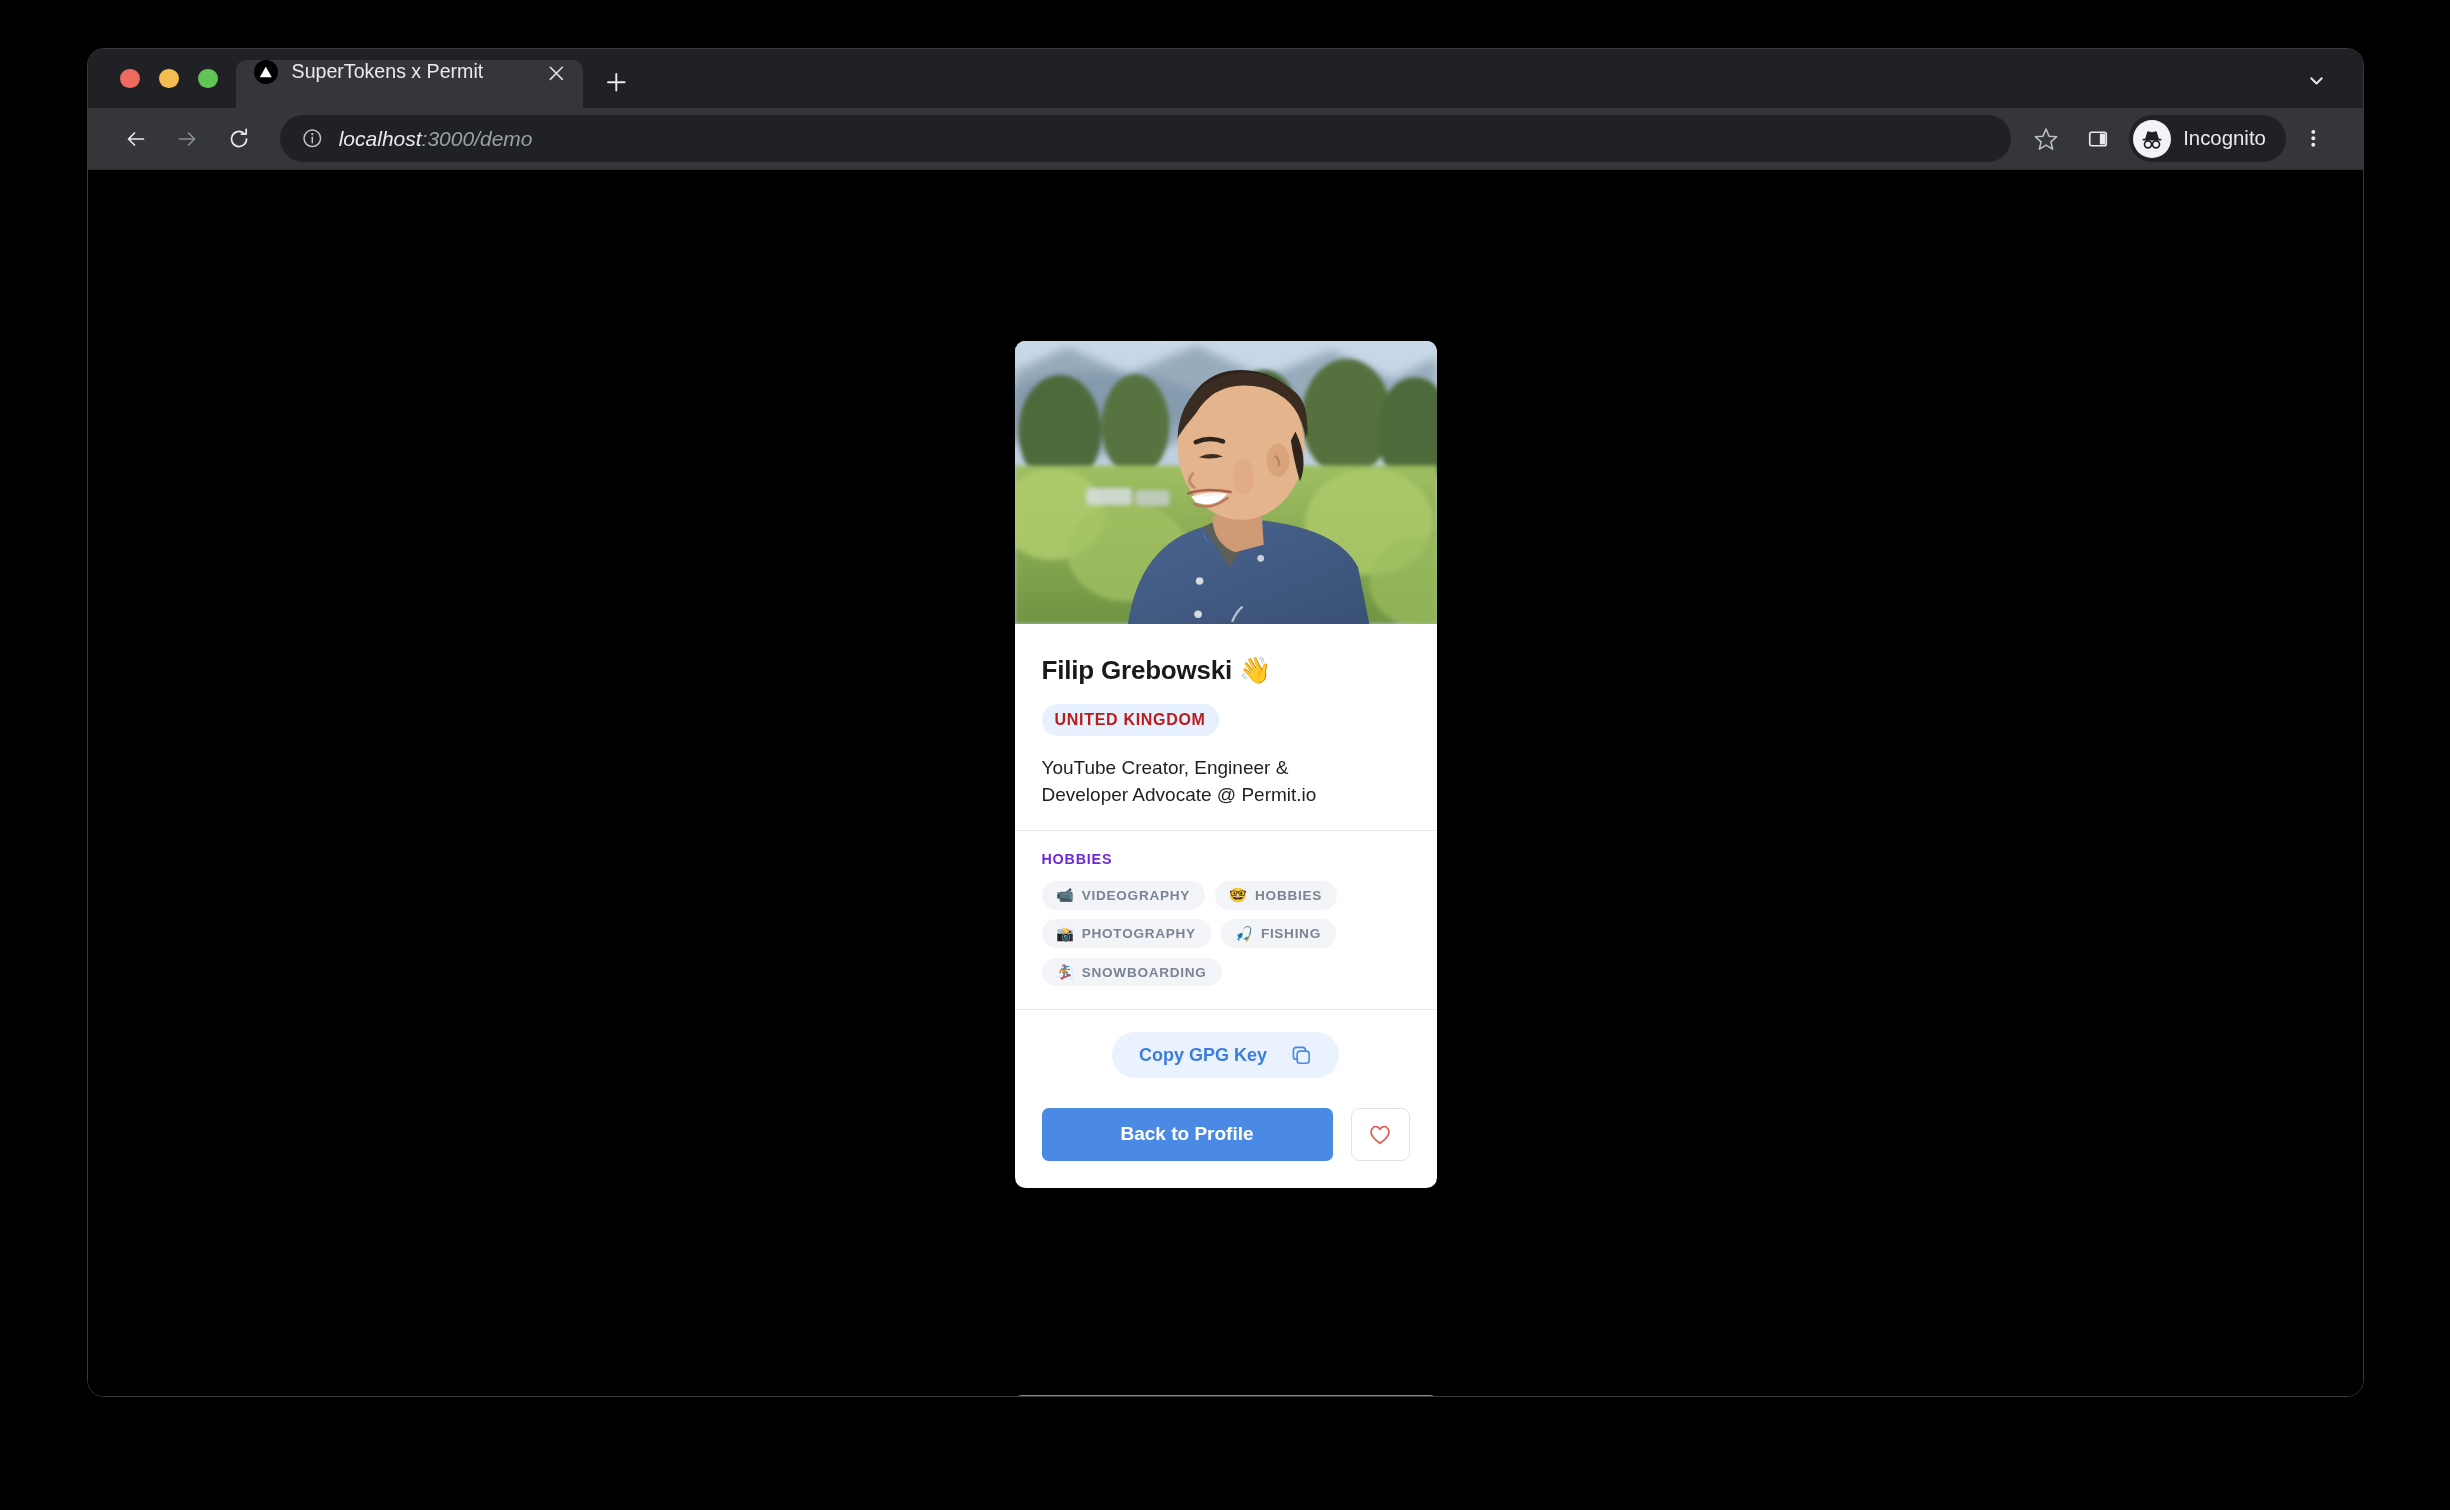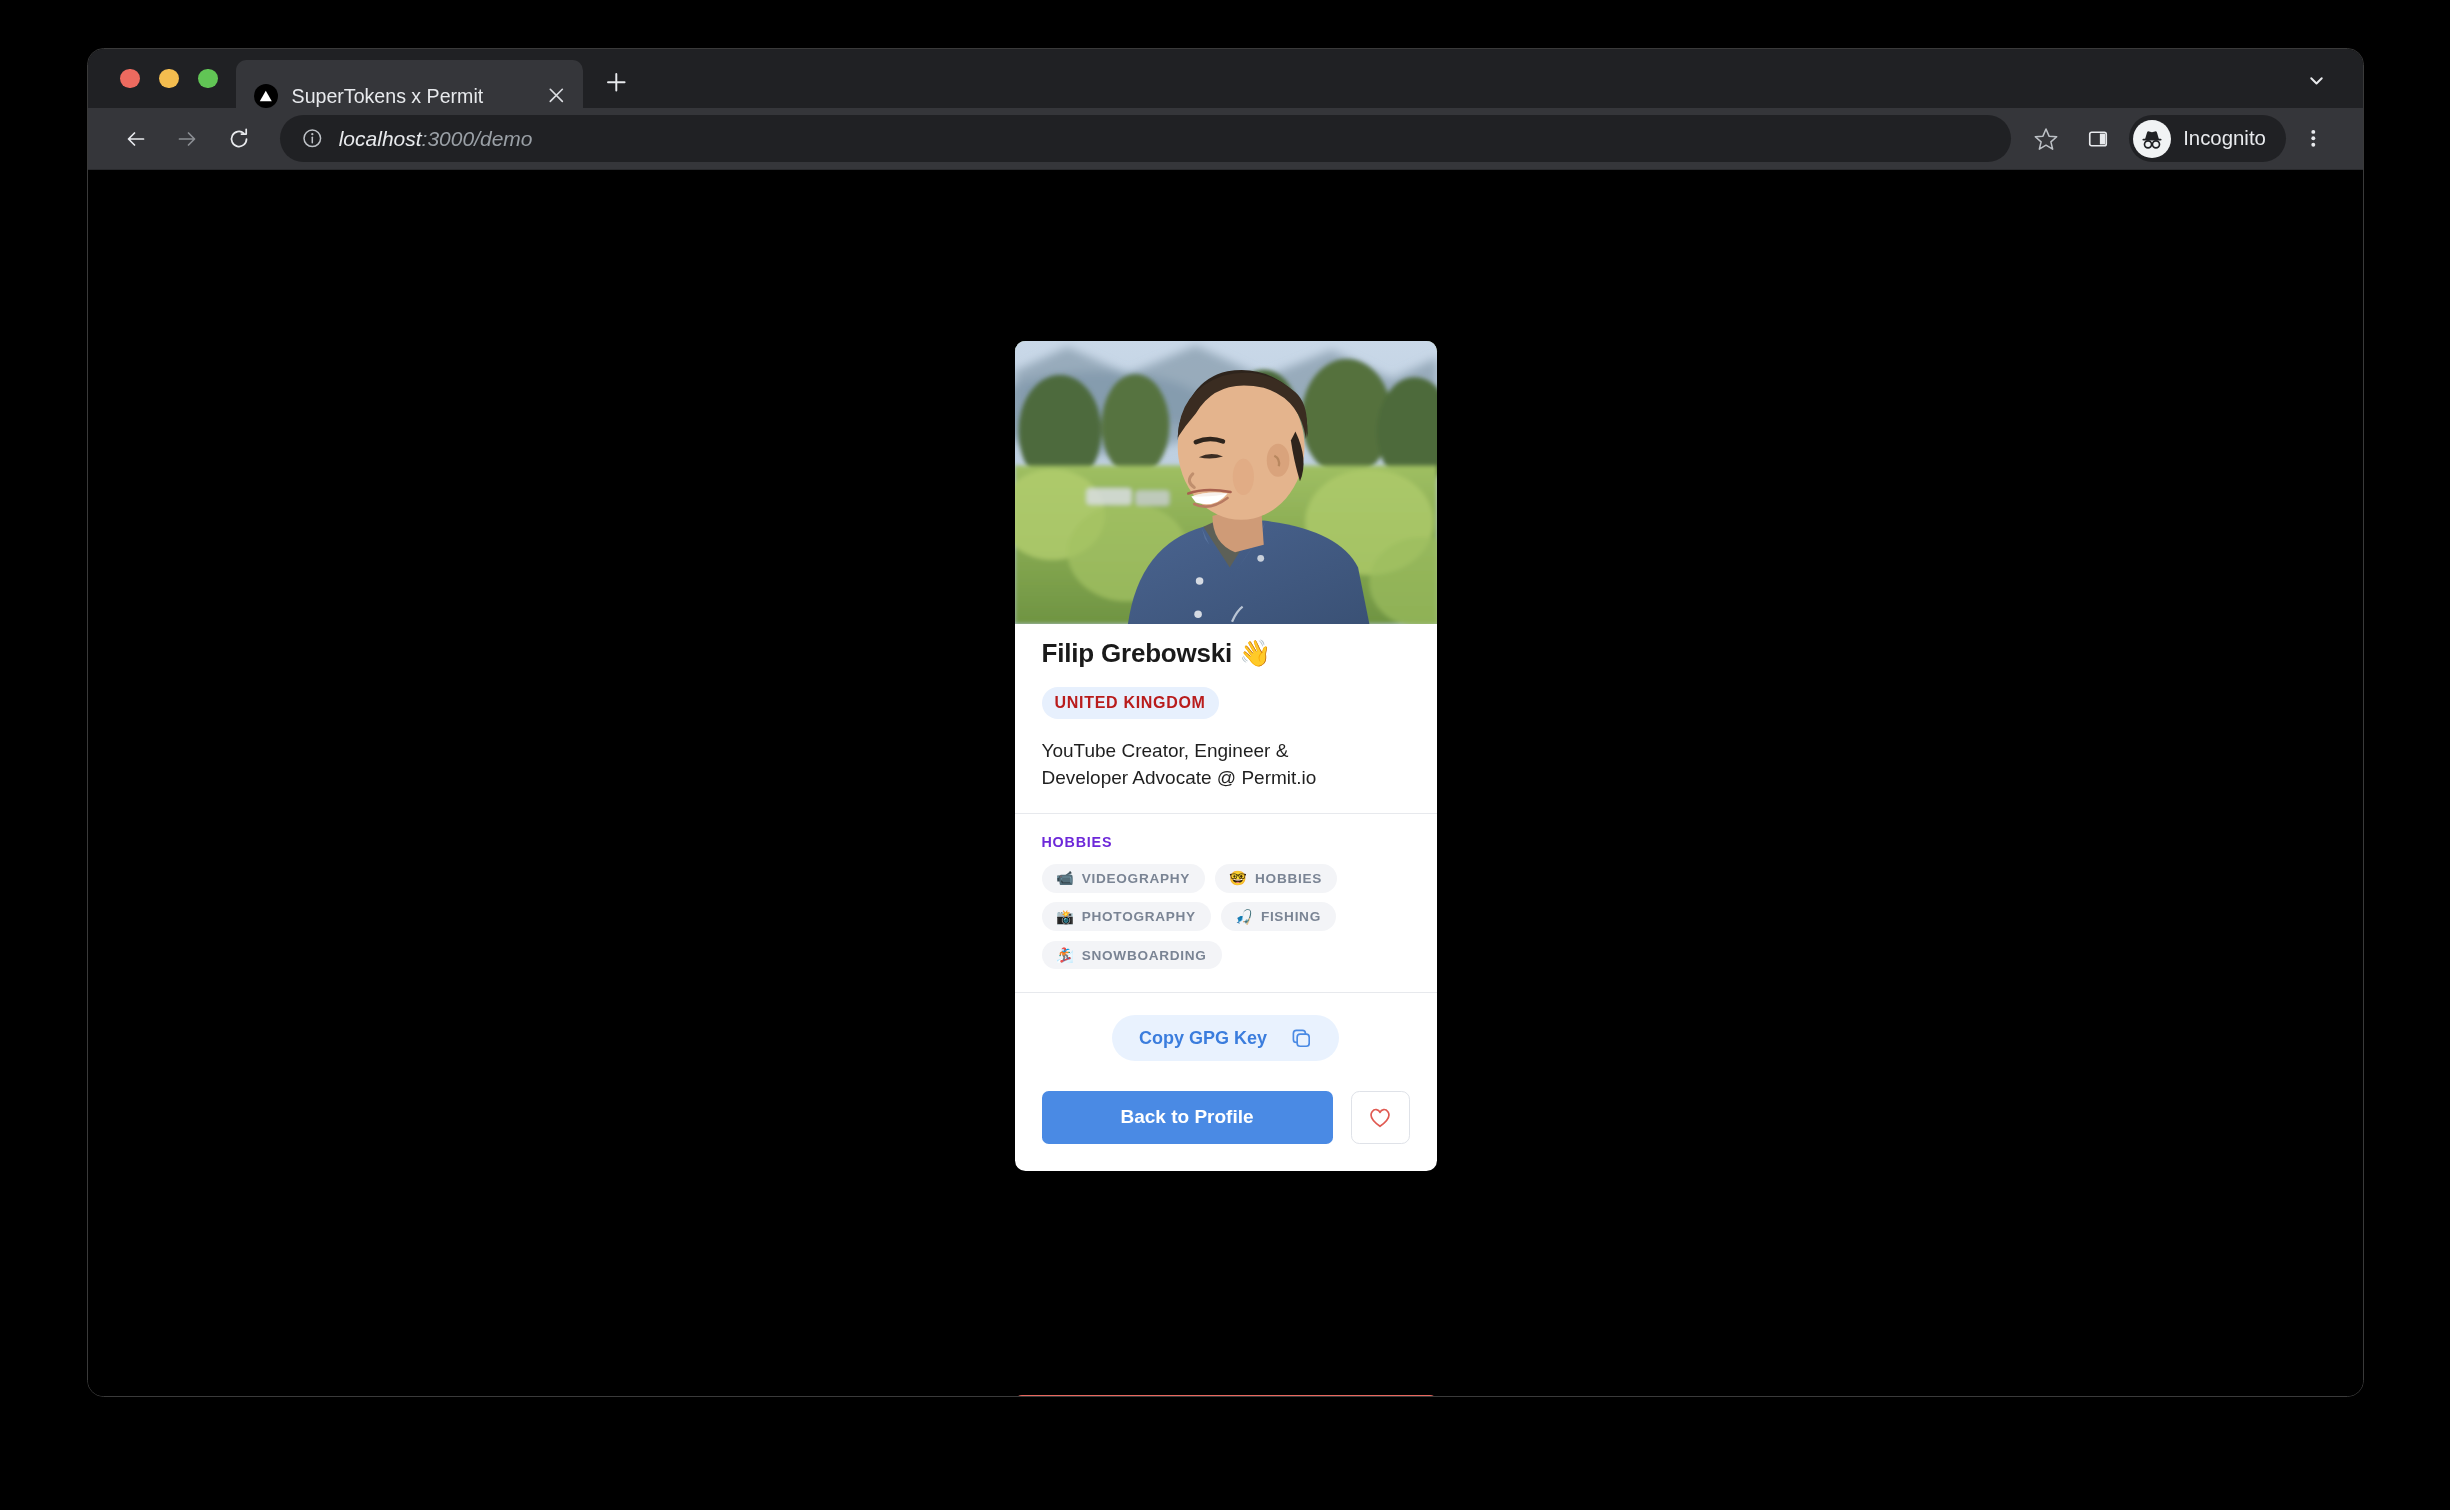--- a/index.html
+++ b/index.html
@@ -40,21 +40,21 @@
     padding: 0 18px 0 32px;
     height: 59px;
   }
   .traffic-light {
     width: 19.6px; height: 19.6px;
     border-radius: 50%;
   }
   #tab-1 {
     position: relative;
     display: flex;
-    align-items: flex-end;
+    align-items: flex-start;
     height: 48px;
     width: 347px;
     background: #35363a;
     border-radius: 10.6px 10.6px 0 0;
     padding: 0 13.6px 0 18px;
     gap: 13.6px;
   }
   #tab-favicon {
     width: 24px; height: 24px;
     border-radius: 50%;
@@ -169,21 +169,21 @@
   
   #profile-photo {
     position: relative;
     width: 100%;
     height: 283px;
     overflow: hidden;
     background: #7d9a6e;
   }
   #profile-photo svg { display:block; width:100%; height:100%; }
 
-  #card-header { padding: 14px 27px 21px 27px; }
+  #card-header { padding: 31px 27px 21px 27px; }
   #profile-name {
     font-size: 26px;
     font-weight: bold;
     color: #1a1a1a;
     letter-spacing: -0.2px;
   }
   #country-badge {
     display: inline-block;
     margin-top: 18px;
     background: #e7f0fd;

